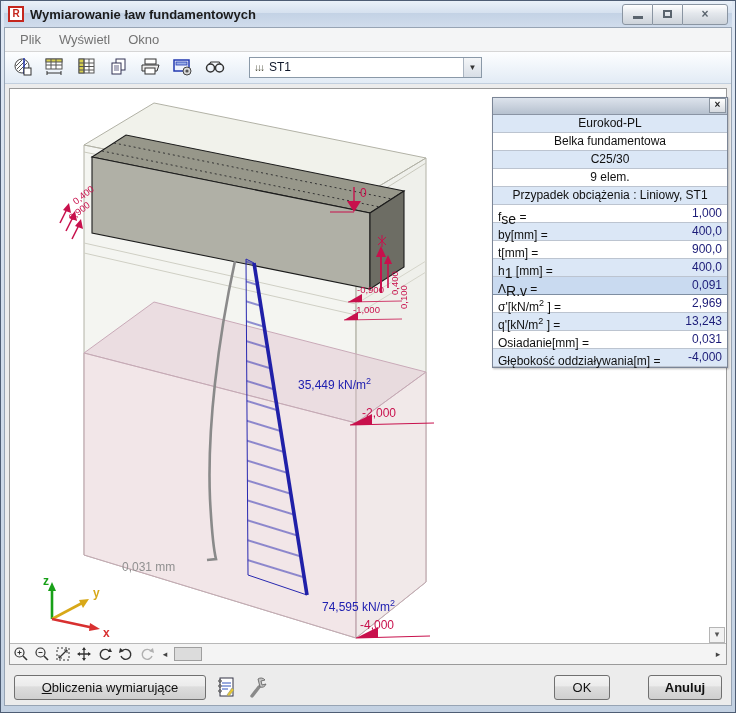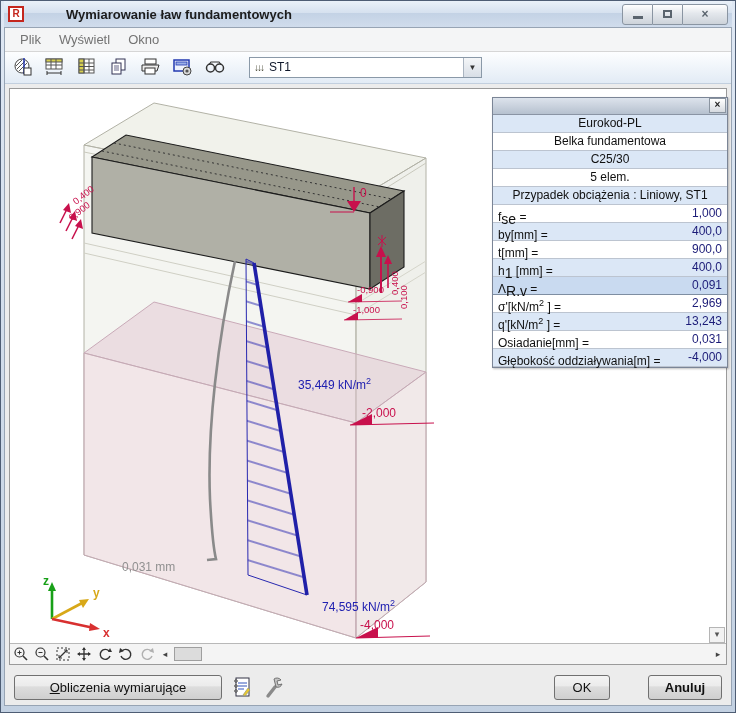--- a/index.html
+++ b/index.html
@@ -3,21 +3,21 @@
 <meta charset="utf-8">
 <style>
   html,body{margin:0;padding:0;background:#9aa8b8;font-family:"Liberation Sans",sans-serif;}
   .window{width:736px;height:713px;box-sizing:border-box;border:1px solid #4e5d74;
     background:linear-gradient(#dfe8f4,#c3d1e2);padding:0 3px 3px;position:relative;}
   
   .titlebar{height:26px;display:flex;align-items:center;padding:0 4px;
     background:linear-gradient(#eaf1f9,#d6e1ef 45%,#c3d2e5 46%,#d0dcec);}
   .appicon{width:16px;height:16px;background:#fff;border:2px solid #c4261d;box-sizing:border-box;
     color:#c4261d;font-weight:bold;font-size:10px;line-height:12px;text-align:center;margin-right:6px;}
-  .title{font-size:13px;font-weight:600;color:#1c1c1c;flex:1;margin-left:36px;}
+  .title{font-size:13px;font-weight:600;color:#1c1c1c;flex:1;}
   .winbtns{display:flex;}
   .winbtn{width:29px;height:19px;border:1px solid #8a95a2;background:linear-gradient(#ffffff,#e3e7ec 45%,#cdd3da);
     display:flex;align-items:center;justify-content:center;color:#5a646e;font-size:12px;font-weight:bold;}
   .winbtn.first{border-radius:3px 0 0 3px;} .winbtn.mid{border-left:none;border-right:none;}
   .winbtn.last{border-radius:0 3px 3px 0;width:44px;}
   .glyph-min{width:10px;height:3px;background:#5a646e;margin-top:7px;}
   .glyph-max{width:9px;height:8px;border:2px solid #5a646e;box-sizing:border-box;}
   
   .client{background:#ececec;border:1px solid #97a4b4;height:679px;box-sizing:border-box;display:flex;flex-direction:column;}
   .menubar{height:23px;background:#f4f5f6;border-bottom:1px solid #d6d6d6;display:flex;align-items:center;padding:0 6px;}
@@ -54,21 +54,21 @@
     border-bottom:1px solid #bcc4d0;color:#101010;}
   .alt{background:#dbe7f6;}
   .hl{background:#c9daf0;border-bottom:1px solid #7e8ea2;}
   .pvalue{color:#1c1c78;text-align:right;}
   .prow sub{font-size:14px;} .prow sup{font-size:9px;}
   
   .footer{height:36px;display:flex;align-items:center;padding:0 9px;gap:8px;}
   .btn{height:25px;border:1px solid #707070;border-radius:3px;font-size:13px;color:#111;
     background:linear-gradient(#f3f3f3,#ebebeb 45%,#dddddd 46%,#cfcfcf);
     display:flex;align-items:center;justify-content:center;box-sizing:border-box;}
-  .btn-calc{width:208px;} .btn-ok{width:56px;margin-left:auto;} .btn-cancel{width:74px;margin-left:30px;font-weight:bold;}
+  .btn-calc{width:192px;} .btn-ok{width:56px;margin-left:auto;} .btn-cancel{width:74px;margin-left:30px;font-weight:bold;}
   .ficon{width:24px;height:26px;display:flex;align-items:center;justify-content:center;}
 </style>
 </head>
 <body>
 
 <div class="window">
   <div class="titlebar">
     <div class="appicon">R</div>
     <div class="title">Wymiarowanie ław fundamentowych</div>
     <div class="winbtns">
@@ -255,21 +255,21 @@
         </g>
       </svg>
 
       <div class="panel">
         <div class="phead">
           <div class="pclose">×</div>
         </div>
         <div class="irow alt">Eurokod-PL</div>
         <div class="irow">Belka fundamentowa</div>
         <div class="irow alt">C25/30</div>
-        <div class="irow">5 elem.</div>
+        <div class="irow">9 elem.</div>
         <div class="irow alt">Przypadek obciążenia : Liniowy, ST1</div>
 
         <div class="prow">
           <span><span>f</span><sub>se</sub><sup></sup><span> =</span></span>
           <span class="pvalue">1,000</span>
         </div>
         <div class="prow alt">
           <span><span>by[mm] =</span><sub></sub><sup></sup><span></span></span>
           <span class="pvalue">400,0</span>
         </div>

